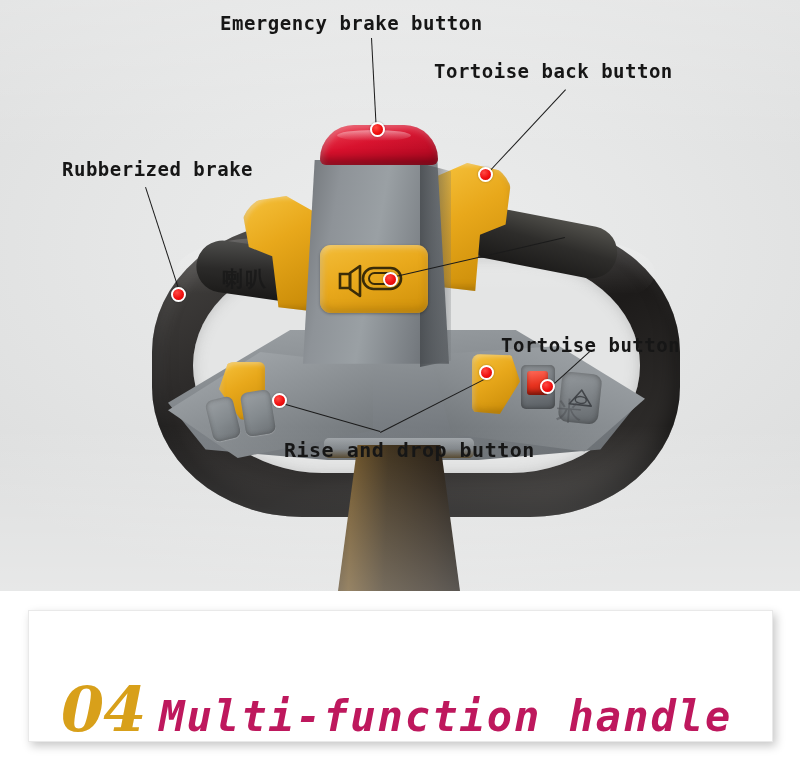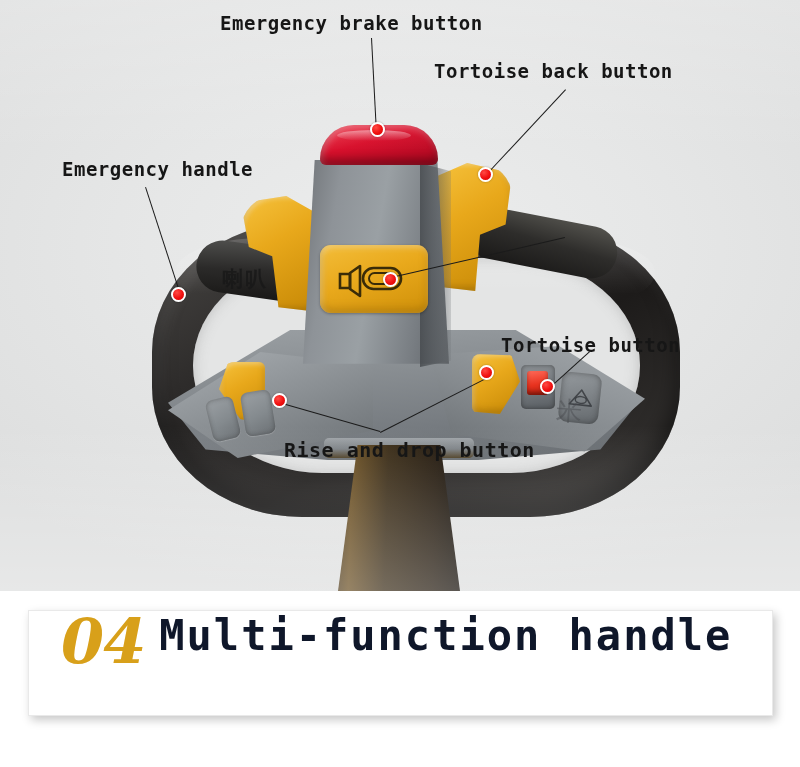--- a/index.html
+++ b/index.html
@@ -223,37 +223,37 @@
   
   .cn-horn{
     position:absolute; left:222px; top:265px;
     font-family:"DejaVu Sans",sans-serif; font-size:21px; font-weight:700;
     color:rgba(24,24,24,.80);
     letter-spacing:2px;
   }
 
   
   .card{
-    position:absolute; left:28px; top:610px; width:745px; height:106px;
+    position:absolute; left:28px; top:610px; width:745px; height:132px;
     background:#ffffff;
     border:1px solid #e9e9e9;
     box-shadow:3px 4px 9px rgba(0,0,0,.22);
-    display:flex; align-items:flex-start;
+    display:flex; align-items:flex-end;
   }
   .card-num{
     font-family:"DejaVu Serif", serif;
     font-style:italic; font-weight:700;
     font-size:62px; color:#D8A01A;
     margin-left:32px; line-height:1;
     letter-spacing:-1px;
   }
   .card-title{
     font-family:"DejaVu Sans Mono","Liberation Mono",monospace;
-    font-weight:700;
-    font-size:42px; color:#0f172a;
+    font-style:italic; font-weight:700;
+    font-size:42px; color:#be185d;
     margin-left:14px; letter-spacing:2px;
   }
 </style>
 </head>
 <body>
 
 <div id="root">
 
   <div class="photo">
 
@@ -325,21 +325,21 @@
     <div class="dot" style="left:379px; top:131px;"></div>
     <div class="dot" style="left:487px; top:176px;"></div>
     <div class="dot" style="left:180px; top:296px;"></div>
     <div class="dot" style="left:392px; top:281px;"></div>
     <div class="dot" style="left:549px; top:388px;"></div>
     <div class="dot" style="left:281px; top:402px;"></div>
     <div class="dot" style="left:488px; top:374px;"></div>
 
     <div class="lbl lbl-emerg">Emergency brake button</div>
     <div class="lbl lbl-fwd">Tortoise back button</div>
-    <div class="lbl lbl-rubb">Emergency handle</div>
+    <div class="lbl lbl-rubb">Rubberized brake</div>
     <div class="lbl lbl-tort">Tortoise button</div>
     <div class="lbl lbl-rise">Rise and drop button</div>
   </div>
 
   <div class="card">
     <div class="card-num">04</div>
     <div class="card-title">Multi-function handle</div>
   </div>
 
 </div>

